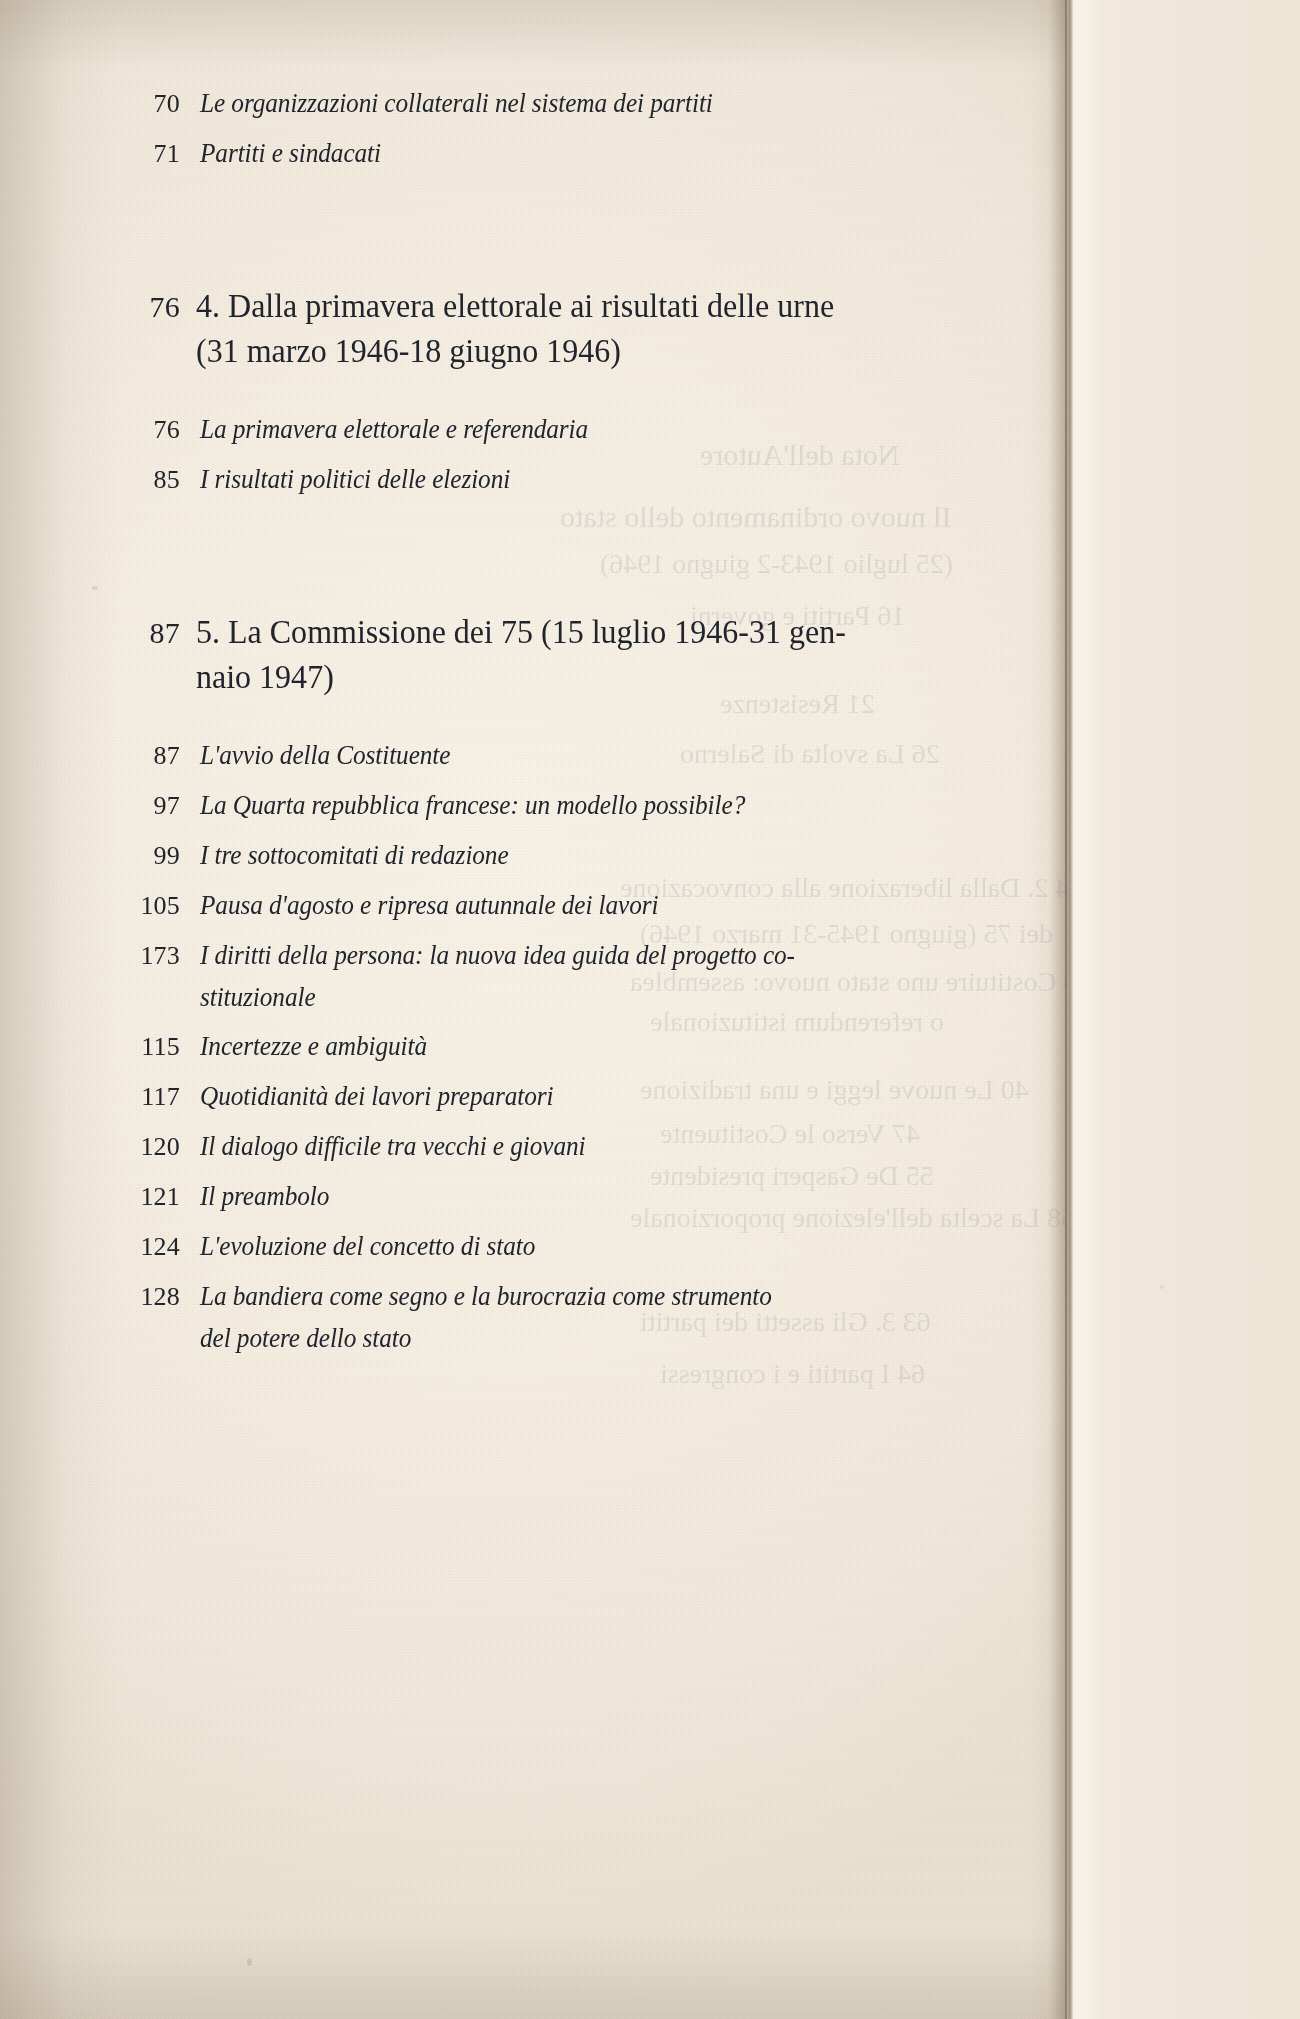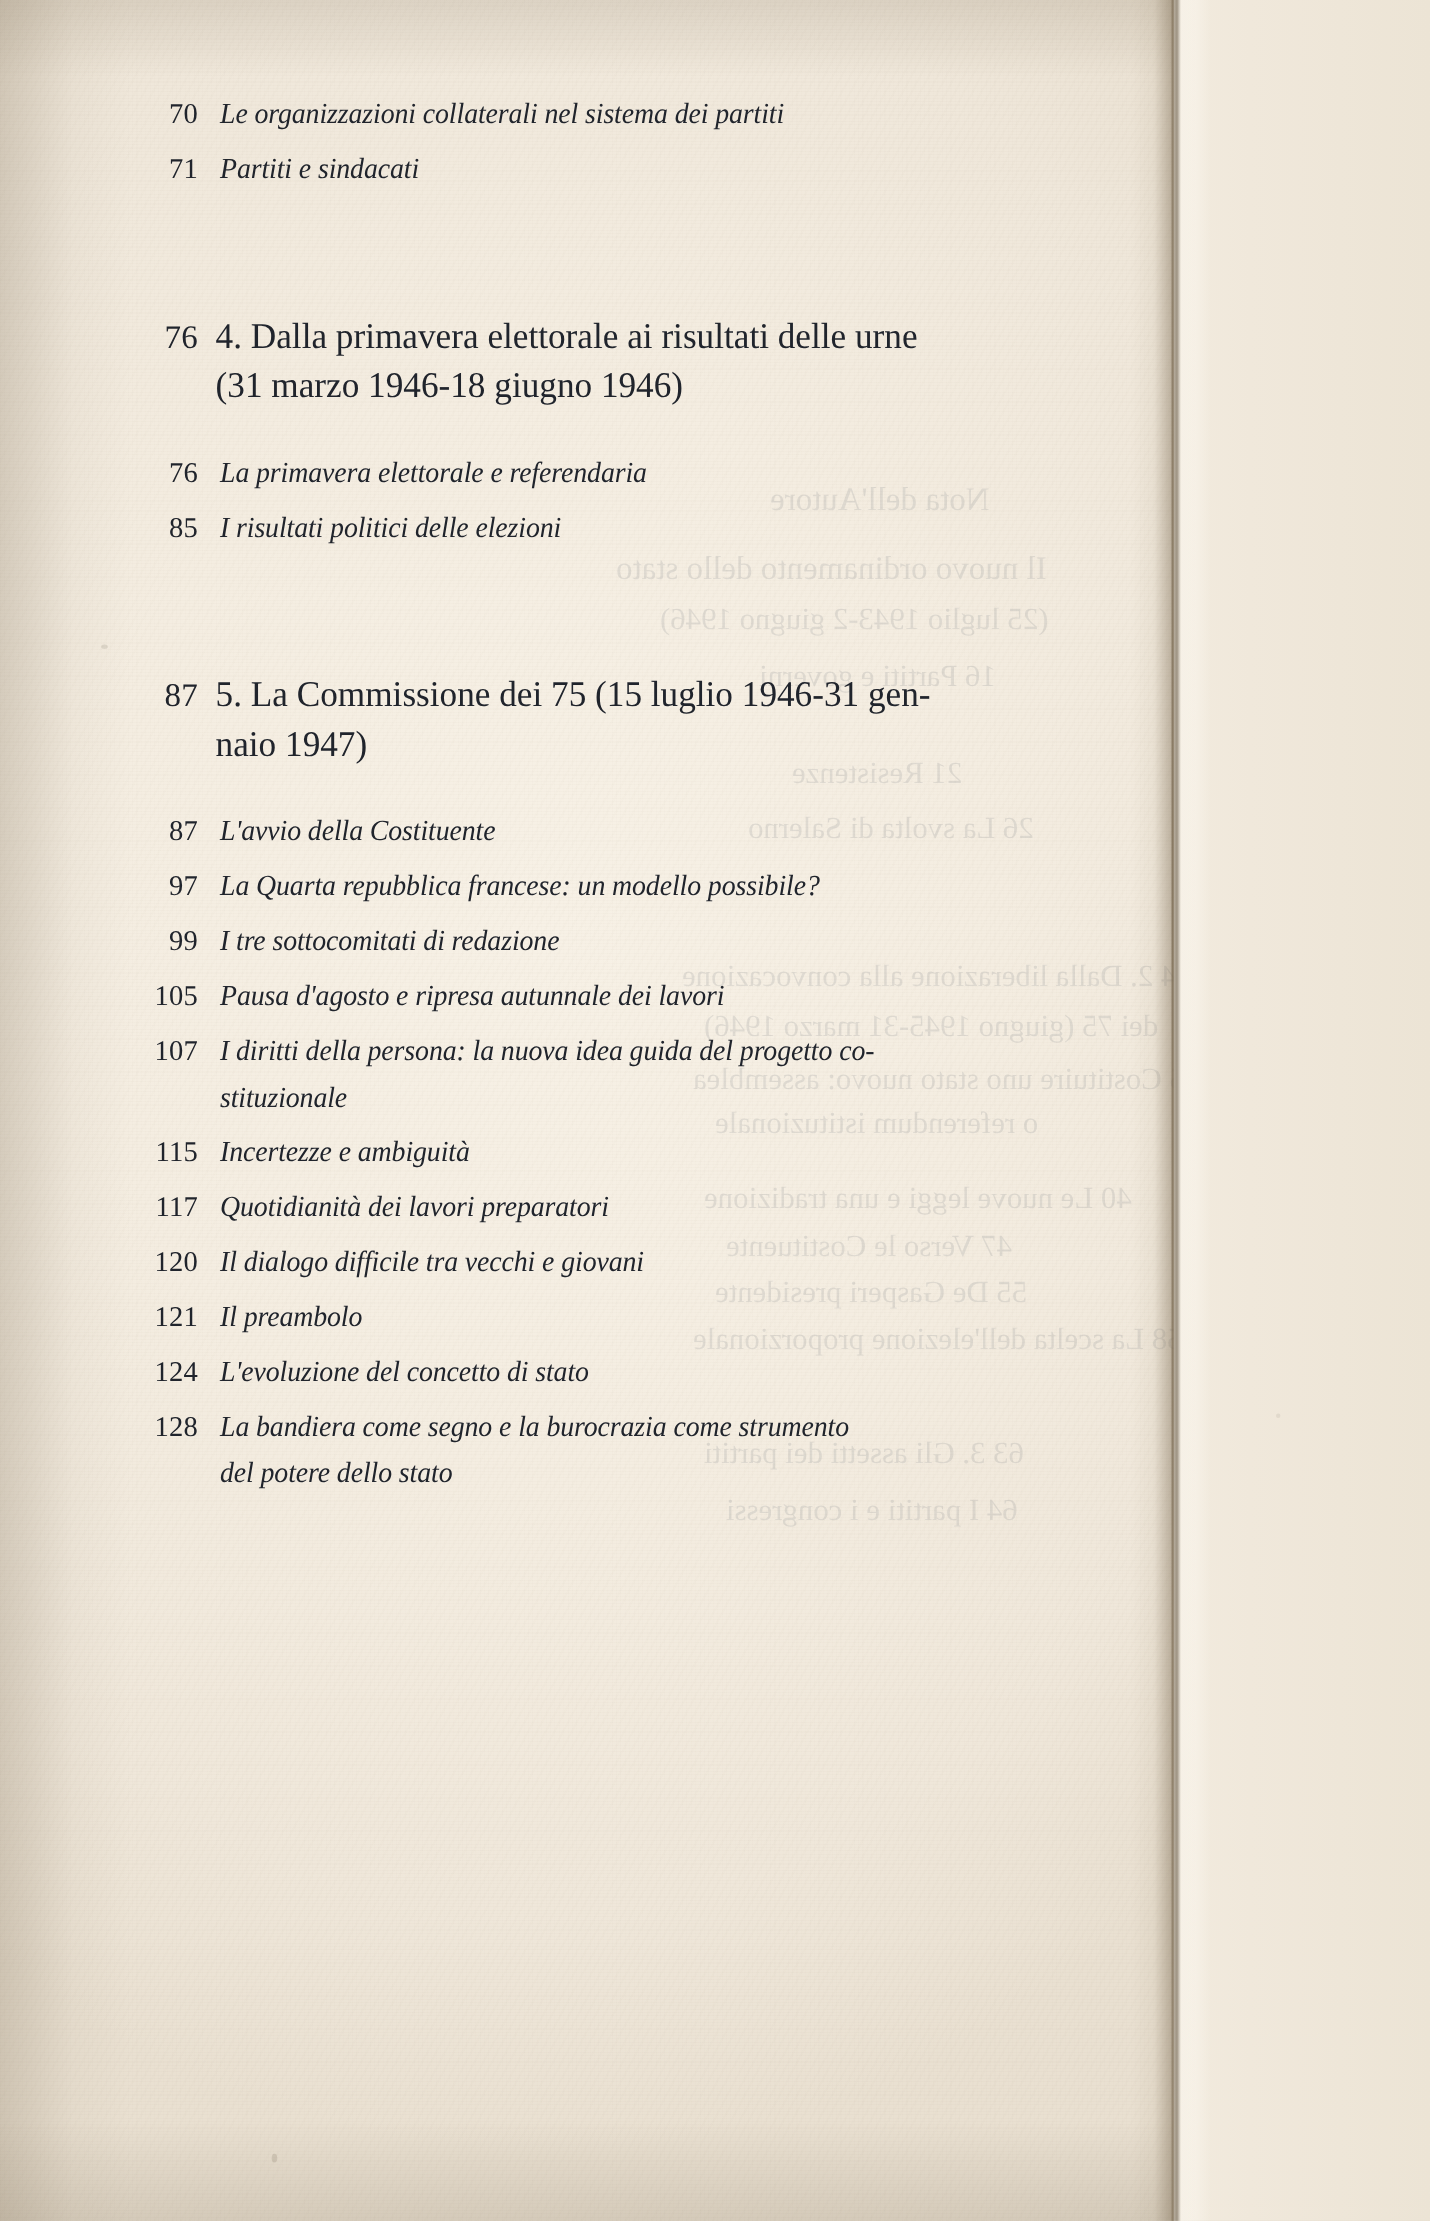--- a/index.html
+++ b/index.html
@@ -274,21 +274,21 @@
             <span class="cont">I tre sottocomitati di redazione</span>
           </span>
         </div>
         <div class="entry sub">
           <span class="num">105</span>
           <span class="title">
             <span class="cont">Pausa d'agosto e ripresa autunnale dei lavori</span>
           </span>
         </div>
         <div class="entry sub">
-          <span class="num">107</span>
+          <span class="num">173</span>
           <span class="title">
             <span class="cont">I diritti della persona: la nuova idea guida del progetto co-</span>
             <span class="cont">stituzionale</span>
           </span>
         </div>
         <div class="entry sub">
           <span class="num">115</span>
           <span class="title">
             <span class="cont">Incertezze e ambiguità</span>
           </span>

